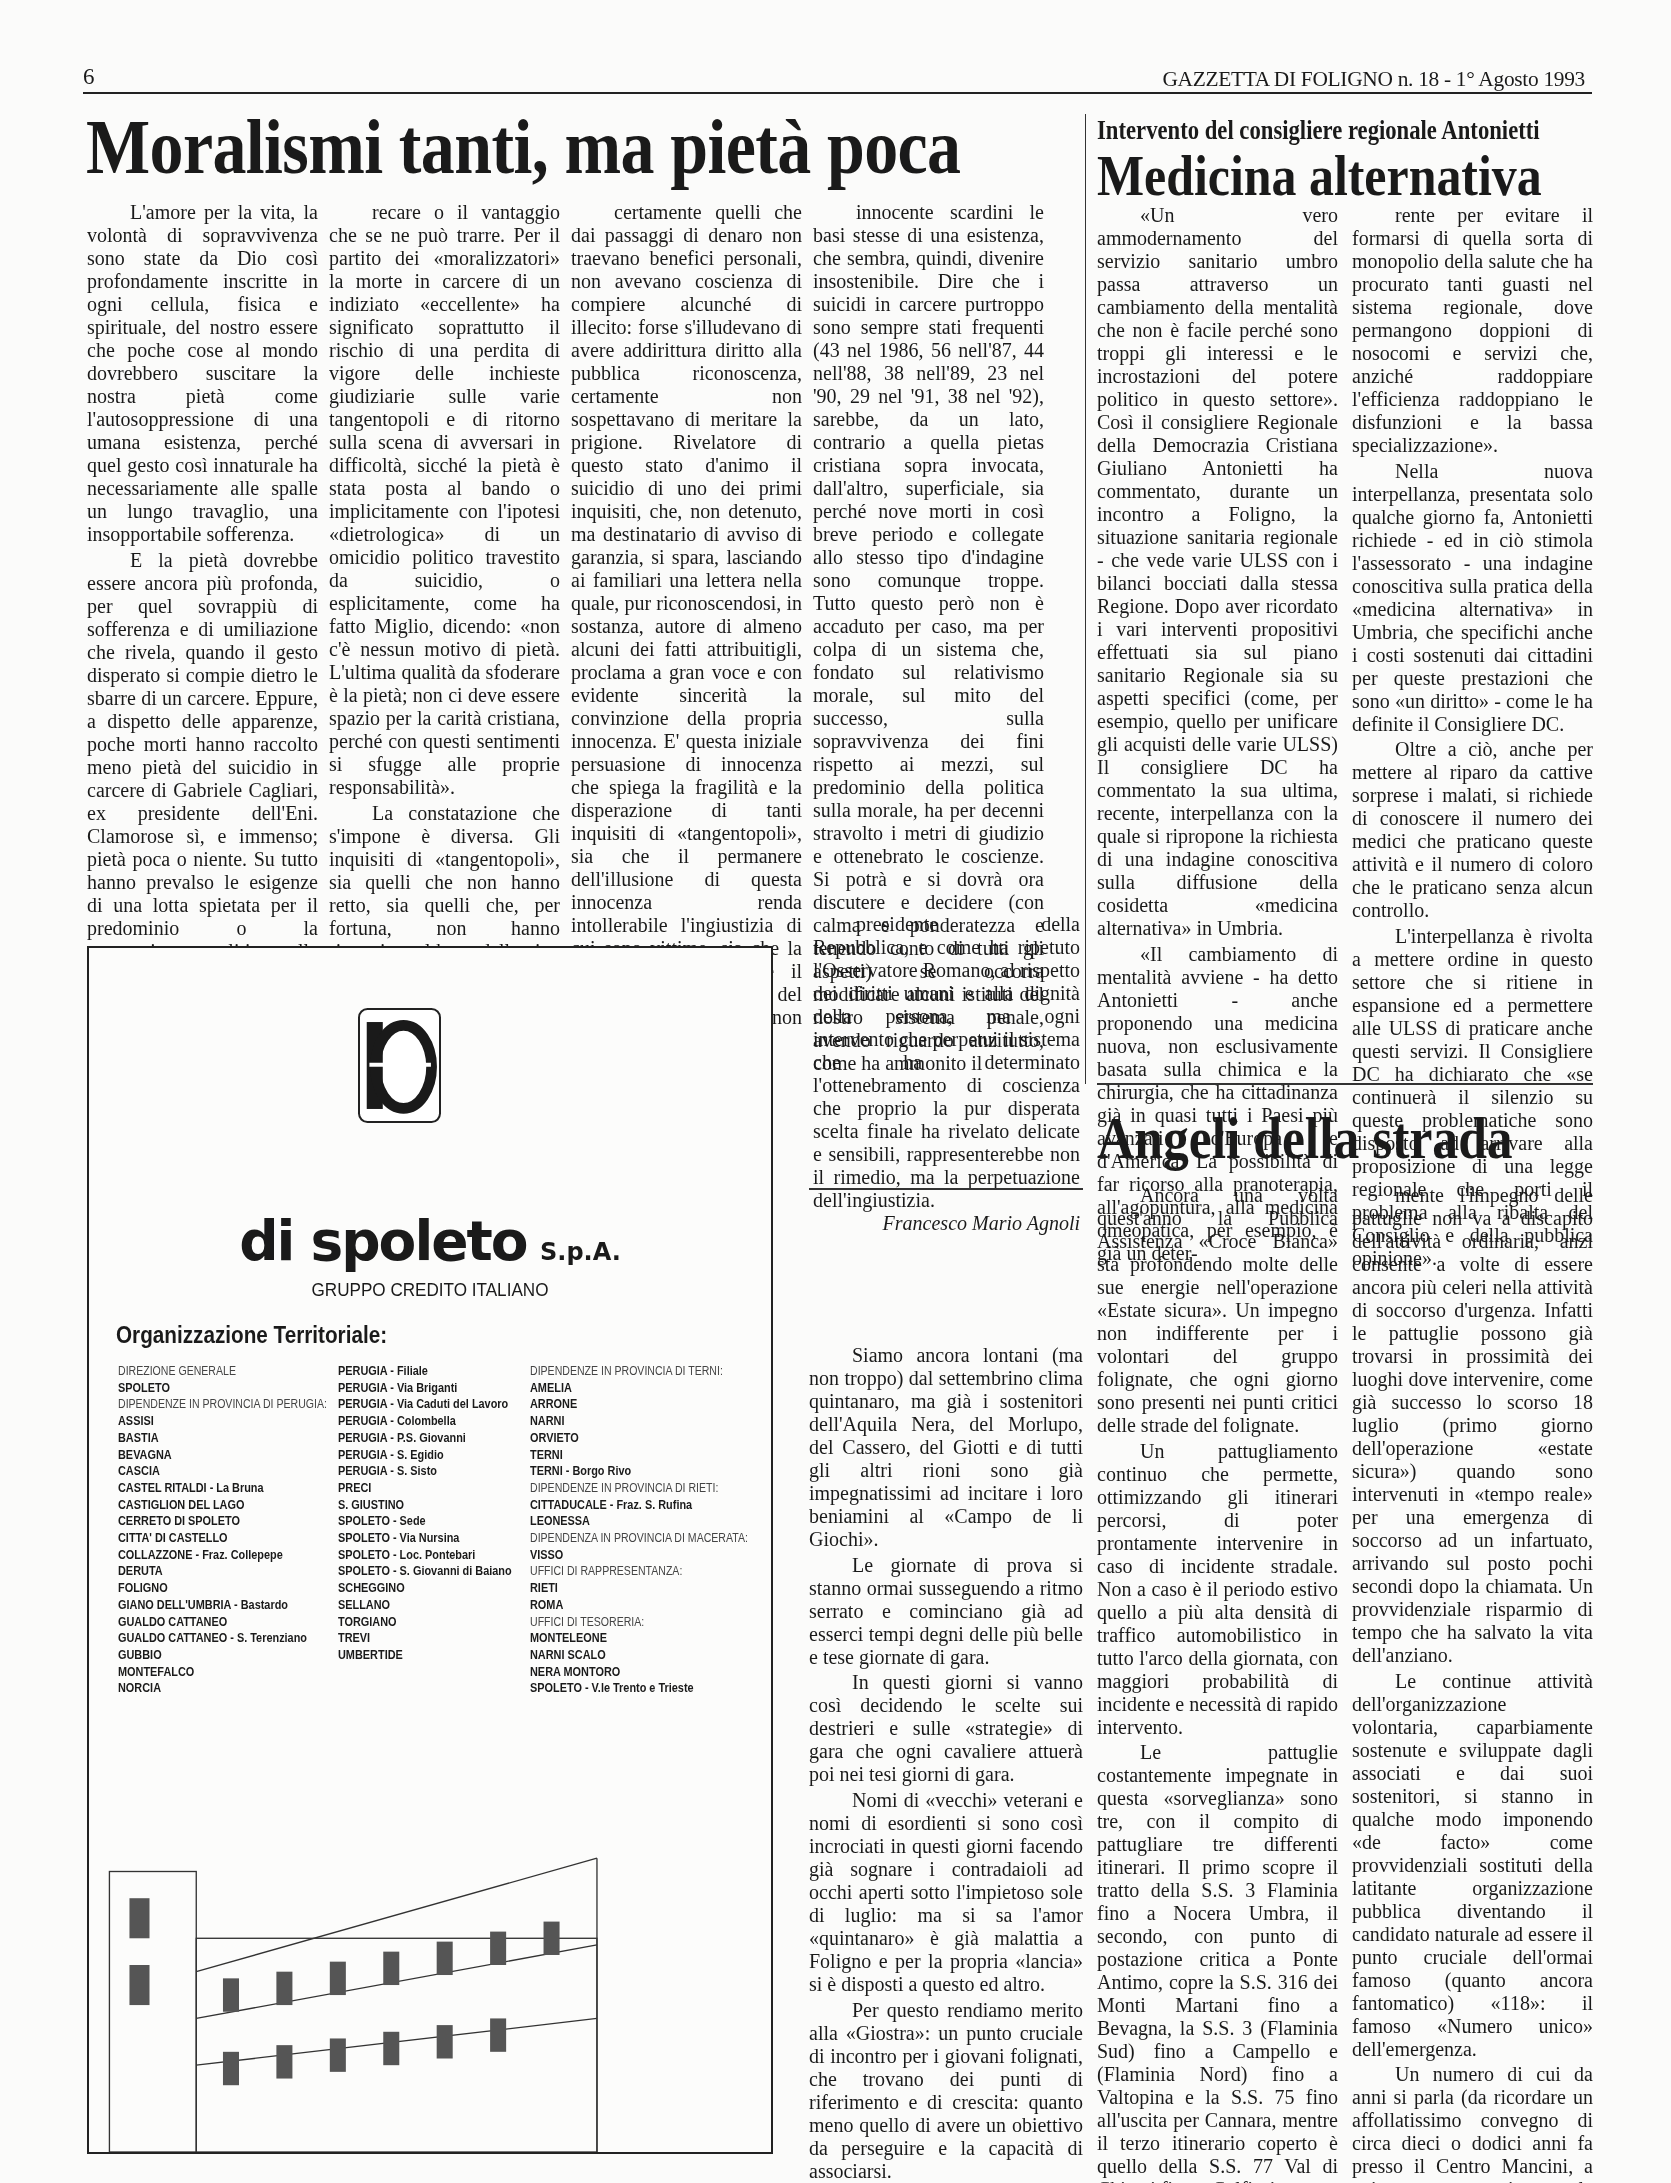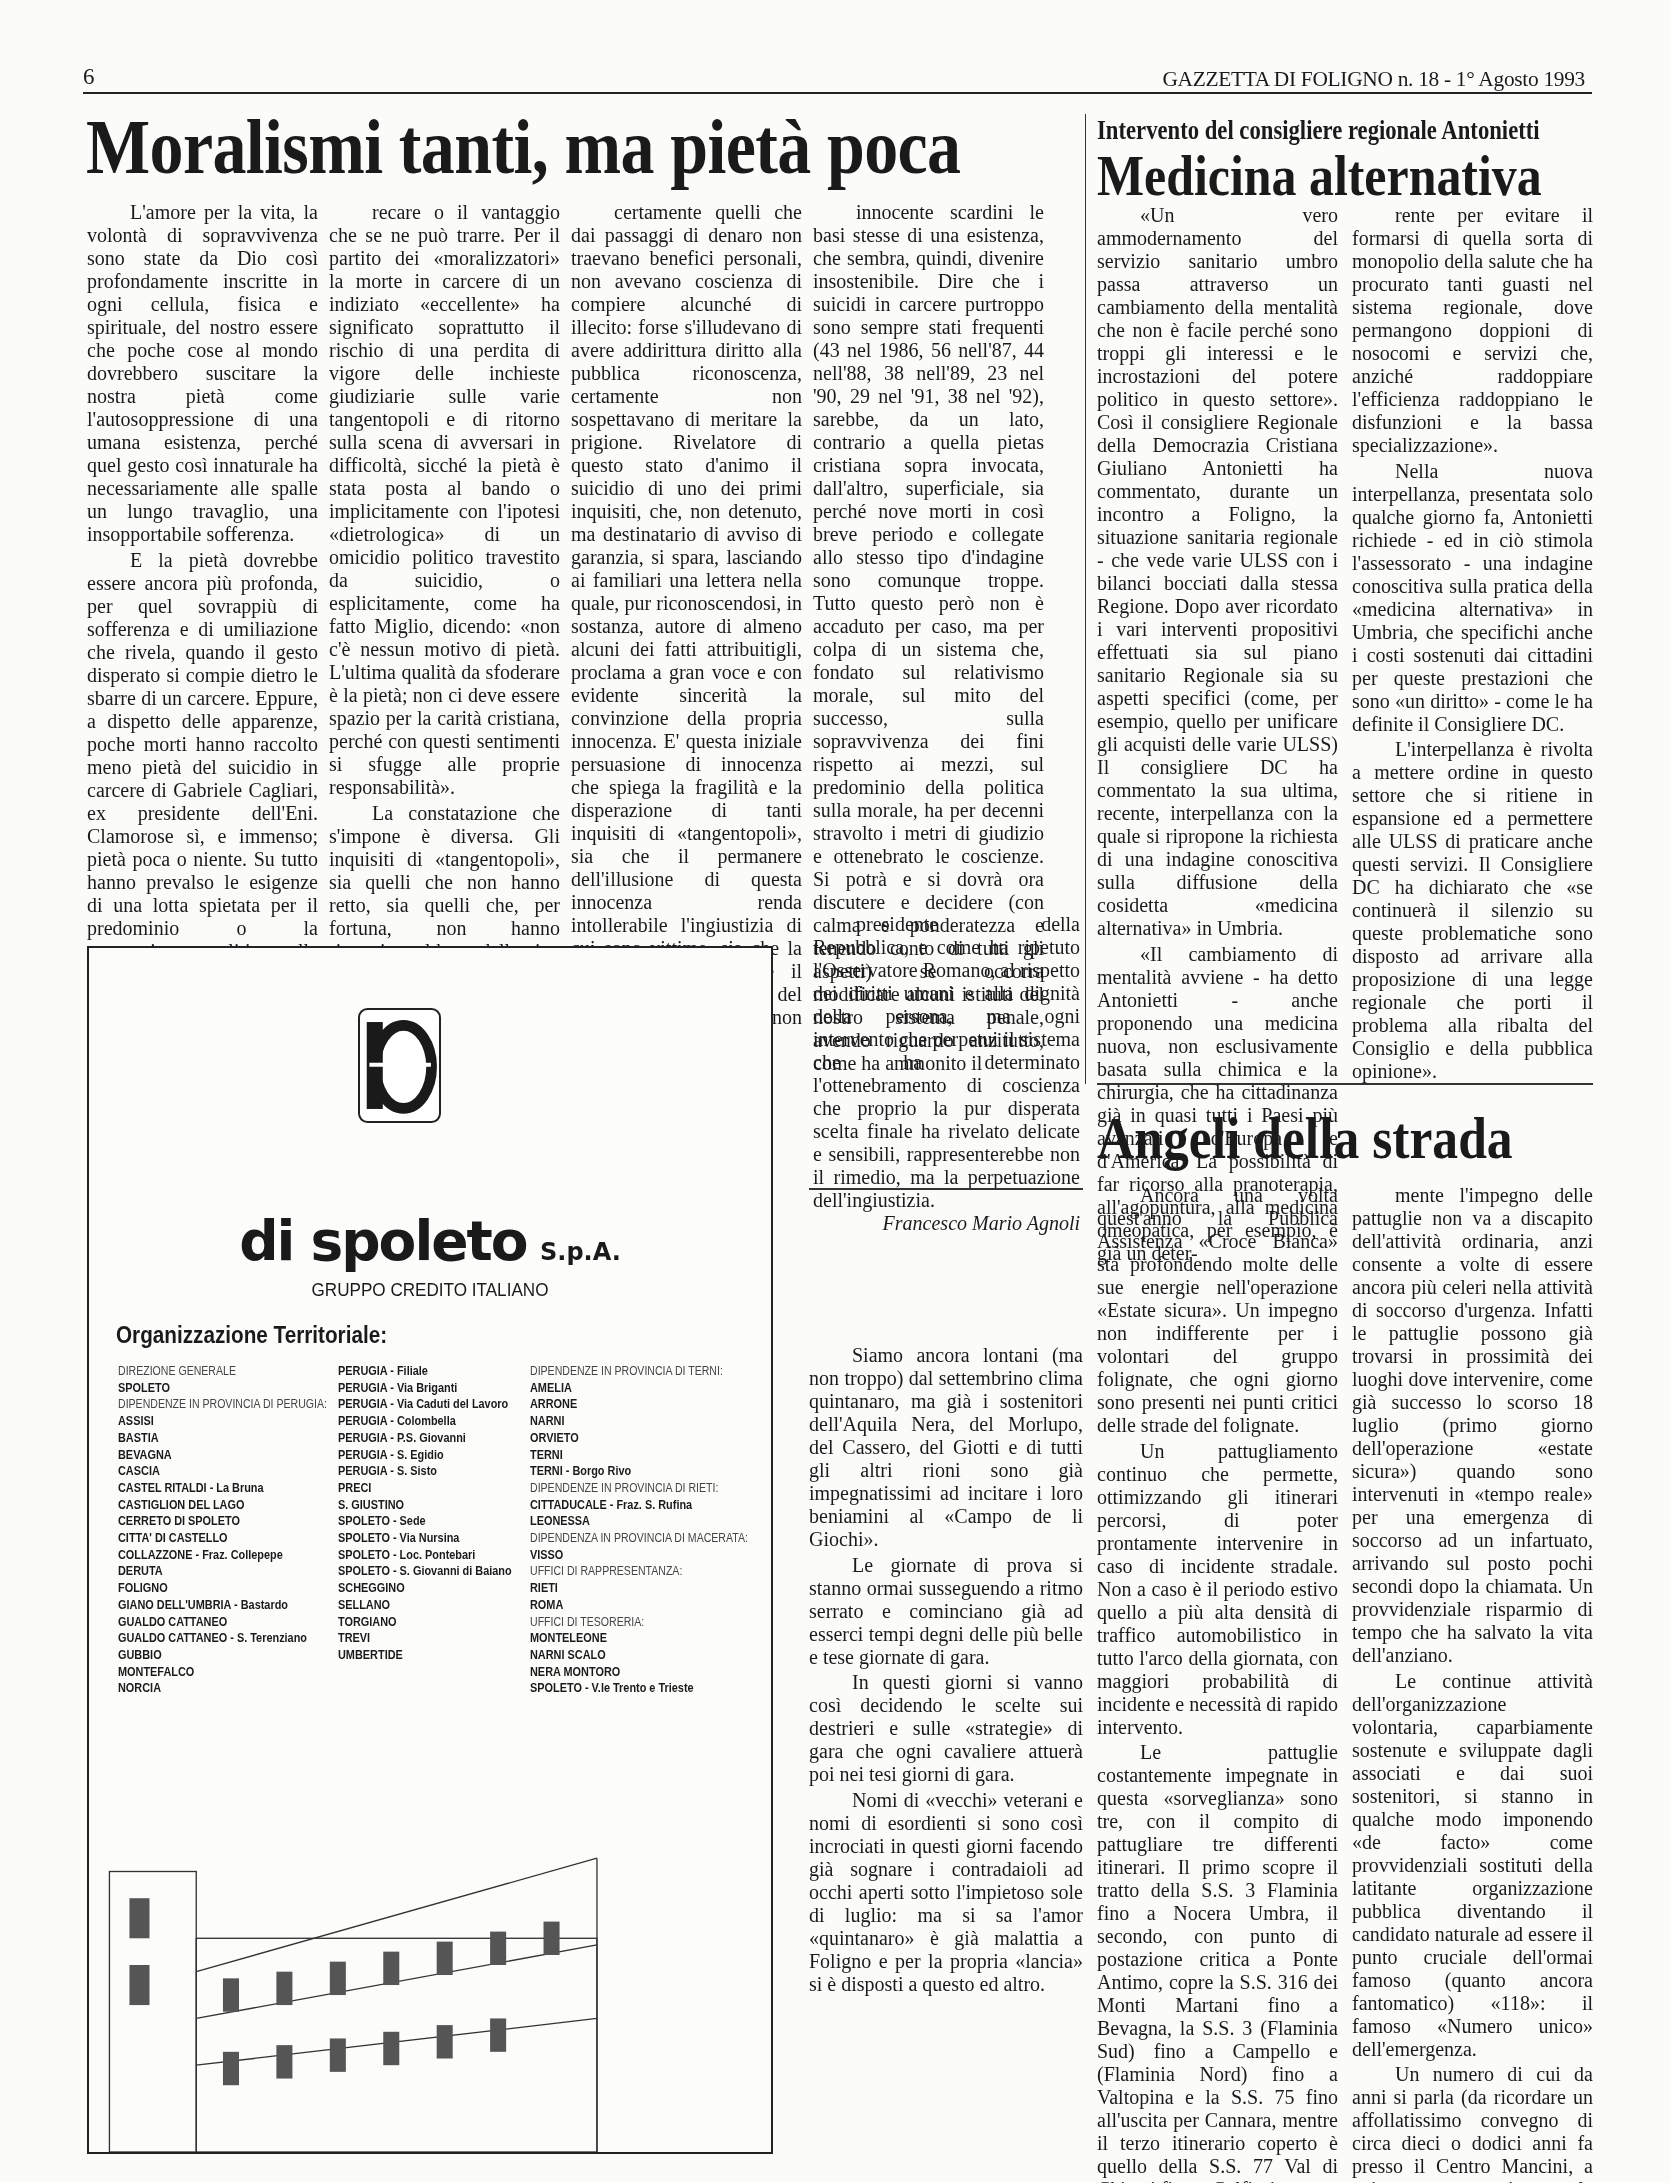--- a/index.html
+++ b/index.html
@@ -68,31 +68,33 @@
 
   <div class="kicker">Intervento del consigliere regionale Antonietti</div>
   <h2 class="hl-medicina">Medicina alternativa</h2>
   <div class="col" style="left:1097px;top:204px;width:241px;">
       <p>«Un vero ammodernamento del servizio sanitario umbro passa attraverso un cambiamento della mentalità che non è facile perché sono troppi gli interessi e le incrostazioni del potere politico in questo settore». Così il consigliere Regionale della Democrazia Cristiana Giuliano Antonietti ha commentato, durante un incontro a Foligno, la situazione sanitaria regionale - che vede varie ULSS con i bilanci bocciati dalla stessa Regione. Dopo aver ricordato i vari interventi propositivi effettuati sia sul piano sanitario Regionale sia su aspetti specifici (come, per esempio, quello per unificare gli acquisti delle varie ULSS) Il consigliere DC ha commentato la sua ultima, recente, interpellanza con la quale si ripropone la richiesta di una indagine conoscitiva sulla diffusione della cosidetta «medicina alternativa» in Umbria.</p>
       <p>«Il cambiamento di mentalità avviene - ha detto Antonietti - anche proponendo una medicina nuova, non esclusivamente basata sulla chimica e la chirurgia, che ha cittadinanza già in quasi tutti i Paesi più avanzati d'Europa e d'America. La possibilità di far ricorso alla pranoterapia, all'agopuntura, alla medicina omeopatica, per esempio, è già un deter-</p>
     </div>
   <div class="col" style="left:1352px;top:204px;width:241px;">
       <p>rente per evitare il formarsi di quella sorta di monopolio della salute che ha procurato tanti guasti nel sistema regionale, dove permangono doppioni di nosocomi e servizi che, anziché raddoppiare l'efficienza raddoppiano le disfunzioni e la bassa specializzazione».</p>
       <p>Nella nuova interpellanza, presentata solo qualche giorno fa, Antonietti richiede - ed in ciò stimola l'assessorato - una indagine conoscitiva sulla pratica della «medicina alternativa» in Umbria, che specifichi anche i costi sostenuti dai cittadini per queste prestazioni che sono «un diritto» - come le ha definite il Consigliere DC.</p>
+      <p>Oltre a ciò, anche per mettere al riparo da cattive sorprese i malati, si richiede di conoscere il numero dei medici che praticano queste attività e il numero di coloro che le praticano senza alcun controllo.</p>
       <p>L'interpellanza è rivolta a mettere ordine in questo settore che si ritiene in espansione ed a permettere alle ULSS di praticare anche questi servizi. Il Consigliere DC ha dichiarato che «se continuerà il silenzio su queste problematiche sono disposto ad arrivare alla proposizione di una legge regionale che porti il problema alla ribalta del Consiglio e della pubblica opinione».</p>
     </div>
   <div class="hrule" style="left:1097px;top:1083px;width:496px;"></div>
 
   <div class="hrule" style="left:809px;top:1188px;width:274px;"></div>
   <div class="col" style="left:809px;top:1344px;width:274px;">
     <div>
         <p>Siamo ancora lontani (ma non troppo) dal settembrino clima quintanaro, ma già i sostenitori dell'Aquila Nera, del Morlupo, del Cassero, del Giotti e di tutti gli altri rioni sono già impegnatissimi ad incitare i loro beniamini al «Campo de li Giochi».</p>
         <p>Le giornate di prova si stanno ormai susseguendo a ritmo serrato e cominciano già ad esserci tempi degni delle più belle e tese giornate di gara.</p>
         <p>In questi giorni si vanno così decidendo le scelte sui destrieri e sulle «strategie» di gara che ogni cavaliere attuerà poi nei tesi giorni di gara.</p>
         <p>Nomi di «vecchi» veterani e nomi di esordienti si sono così incrociati in questi giorni facendo già sognare i contradaioli ad occhi aperti sotto l'impietoso sole di luglio: ma si sa l'amor «quintanaro» è già malattia a Foligno e per la propria «lancia» si è disposti a questo ed altro.</p>
+        <p>Per questo rendiamo merito alla «Giostra»: un punto cruciale di incontro per i giovani folignati, che trovano dei punti di riferimento e di crescita: quanto meno quello di avere un obiettivo da perseguire e la capacità di associarsi.</p>
       </div>
 
   </div>
 
   <h2 class="hl-angeli">Angeli della strada</h2>
   <div class="col" style="left:1097px;top:1184px;width:241px;">
       <p>Ancora una volta quest'anno la Pubblica Assistenza «Croce Bianca» sta profondendo molte delle sue energie nell'operazione «Estate sicura». Un impegno non indifferente per i volontari del gruppo folignate, che ogni giorno sono presenti nei punti critici delle strade del folignate.</p>
       <p>Un pattugliamento continuo che permette, ottimizzando gli itinerari percorsi, di poter prontamente intervenire in caso di incidente stradale. Non a caso è il periodo estivo quello a più alta densità di traffico automobilistico in tutto l'arco della giornata, con maggiori probabilità di incidente e necessità di rapido intervento.</p>
       <p>Le pattuglie costantemente impegnate in questa «sorveglianza» sono tre, con il compito di pattugliare tre differenti itinerari. Il primo scopre il tratto della S.S. 3 Flaminia fino a Nocera Umbra, il secondo, con punto di postazione critica a Ponte Antimo, copre la S.S. 316 dei Monti Martani fino a Bevagna, la S.S. 3 (Flaminia Sud) fino a Campello e (Flaminia Nord) fino a Valtopina e la S.S. 75 fino all'uscita per Cannara, mentre il terzo itinerario coperto è quello della S.S. 77 Val di Chienti fino a Colfiorito.</p>
     </div>

